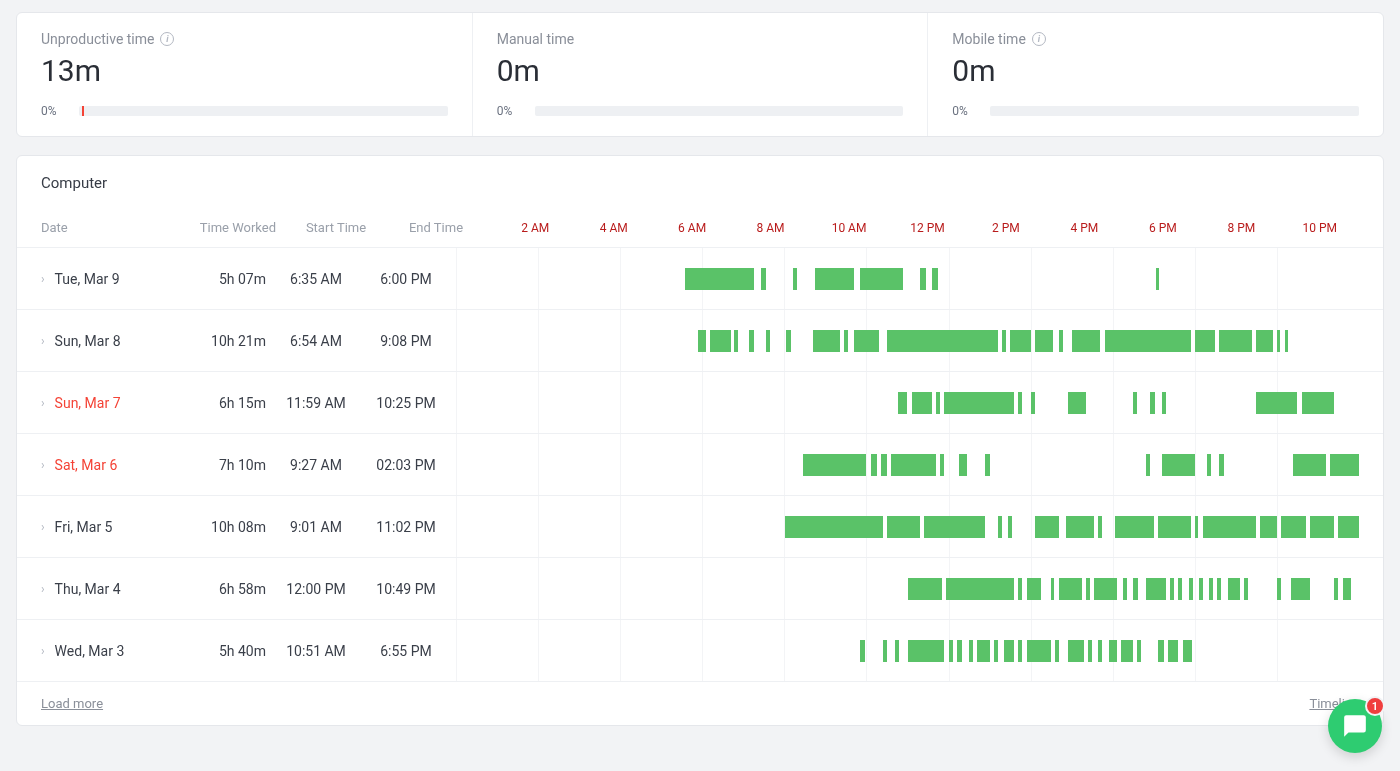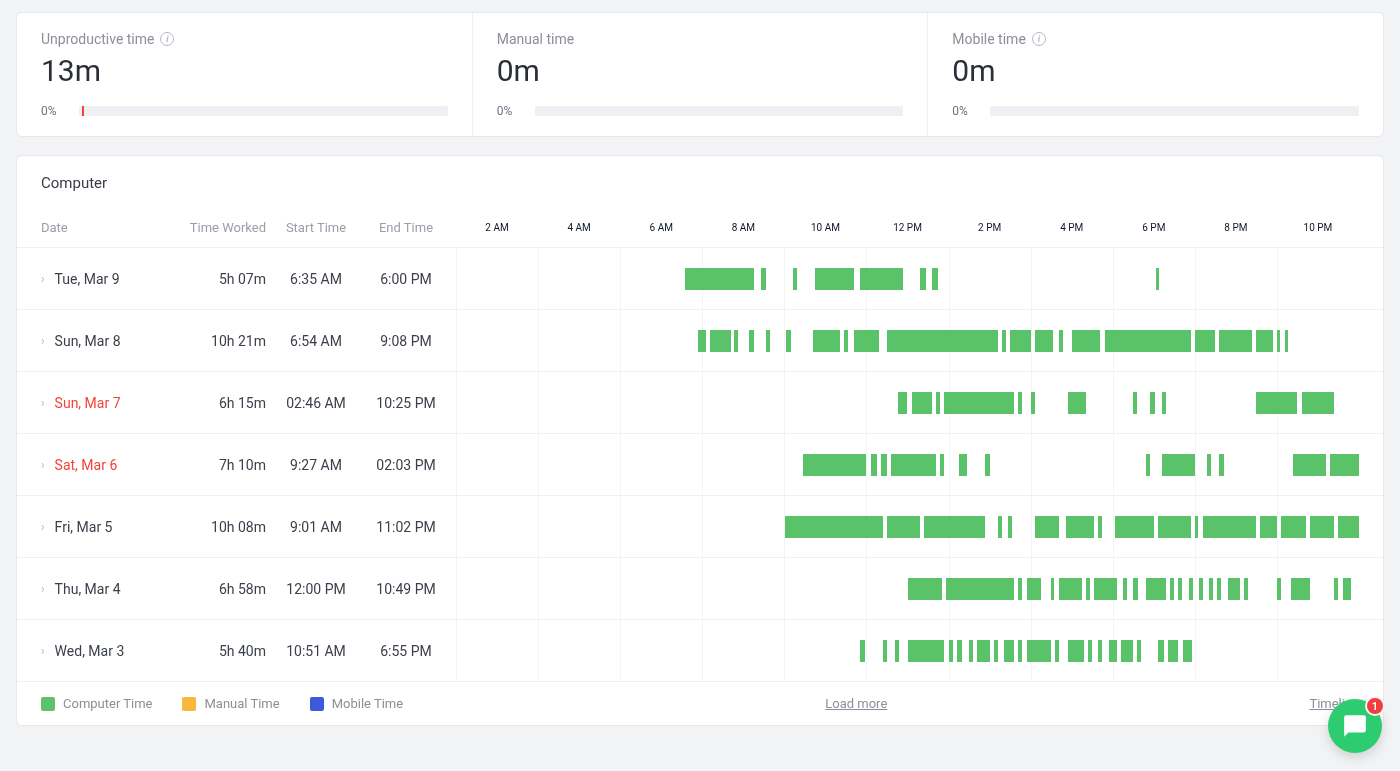--- a/index.html
+++ b/index.html
@@ -47,27 +47,27 @@
   .bar-pct{font-size:12px;color:#6b7280;width:28px;}
   .bar{flex:1;height:10px;background:#eef0f3;position:relative;border-radius:2px;overflow:hidden;}
   .bar-fill{position:absolute;left:0;top:0;bottom:0;}
   .bar-tick-red{position:absolute;left:3px;top:0;bottom:0;width:2px;background:#f44336;}
   
   .timelines-card{margin-top:18px;padding:18px 0 14px;}
   .timelines-title{font-size:15px;color:#373c46;padding:0 24px;margin-bottom:18px;}
   .tl-head,.tl-row{display:flex;align-items:center;}
   .tl-head{
     padding:10px 24px 12px;
-    color:#9aa0aa;font-size:13px;
+    color:#9aa0aa;font-size:13px;gap:10px;
   }
   .col-date{width:135px;}
   .col-tw{width:100px;text-align:right;padding-right:10px;}
   .col-st,.col-et{width:90px;text-align:center;padding-right:10px;}
   .tl-chart-head{flex:1;display:flex;}
-  .tl-tick{flex:1;text-align:center;font-size:10px;color:#0f172a;}
+  .tl-tick{flex:1;text-align:center;font-size:12px;color:#b91c1c;}
   .tl-row{
     border-top:1px solid #eef0f3;
     padding:0 24px;
     height:62px;
   }
   .tl-row .col-date{display:flex;align-items:center;gap:10px;font-size:14px;color:#3a3f49;}
   .tl-row.weekend .date-text{color:#f44336;}
   .chevron{color:#b3b8c2;font-size:12px;}
   .tl-row .col-tw,.tl-row .col-st,.tl-row .col-et{font-size:14px;color:#3a3f49;}
   .tl-chart{flex:1;position:relative;height:100%;}
@@ -249,21 +249,21 @@
             <span class="seg" style="left:91.81818181818181%;width:0.36363636363637397%"></span>
           </div>
     </div>
       </div>
       <div class="tl-row weekend">
     <div class="col-date">
       <span class="chevron">›</span>
       <span class="date-text">Sun, Mar 7</span>
     </div>
     <div class="col-tw">6h 15m</div>
-    <div class="col-st">02:46 AM</div>
+    <div class="col-st">11:59 AM</div>
     <div class="col-et">10:25 PM</div>
     <div class="tl-chart">
       <div class="tl-grid">
             <div></div>
             <div></div>
             <div></div>
             <div></div>
             <div></div>
             <div></div>
             <div></div>
@@ -462,34 +462,20 @@
             <span class="seg" style="left:75.45454545454547%;width:0.45454545454543904%"></span>
             <span class="seg" style="left:77.72727272727273%;width:0.6818181818181728%"></span>
             <span class="seg" style="left:78.86363636363637%;width:1.136363636363626%"></span>
             <span class="seg" style="left:80.45454545454545%;width:1%"></span>
           </div>
     </div>
       </div>
     </div>
 
   <div class="tl-footer">
-    <div class="legend" id="legend">
-        <span class="legend-item">
-          <span class="swatch" style="background:#5ac268"></span>
-          <span>Computer Time</span>
-        </span>
-        <span class="legend-item">
-          <span class="swatch" style="background:#f6b93b"></span>
-          <span>Manual Time</span>
-        </span>
-        <span class="legend-item">
-          <span class="swatch" style="background:#3b5bdb"></span>
-          <span>Mobile Time</span>
-        </span>
-      </div>
     <span class="load-more">Load more</span>
     <span class="timeline-link">Timeline</span>
   </div>
 </div>
 
 <div class="chat-bubble">
   <svg viewBox="0 0 24 24">
       <path d="M20 2H4a2 2 0 0 0-2 2v18l4-4h14a2 2 0 0 0 2-2V4a2 2 0 0 0-2-2z"></path>
     </svg>
   <div class="chat-badge">1</div>

